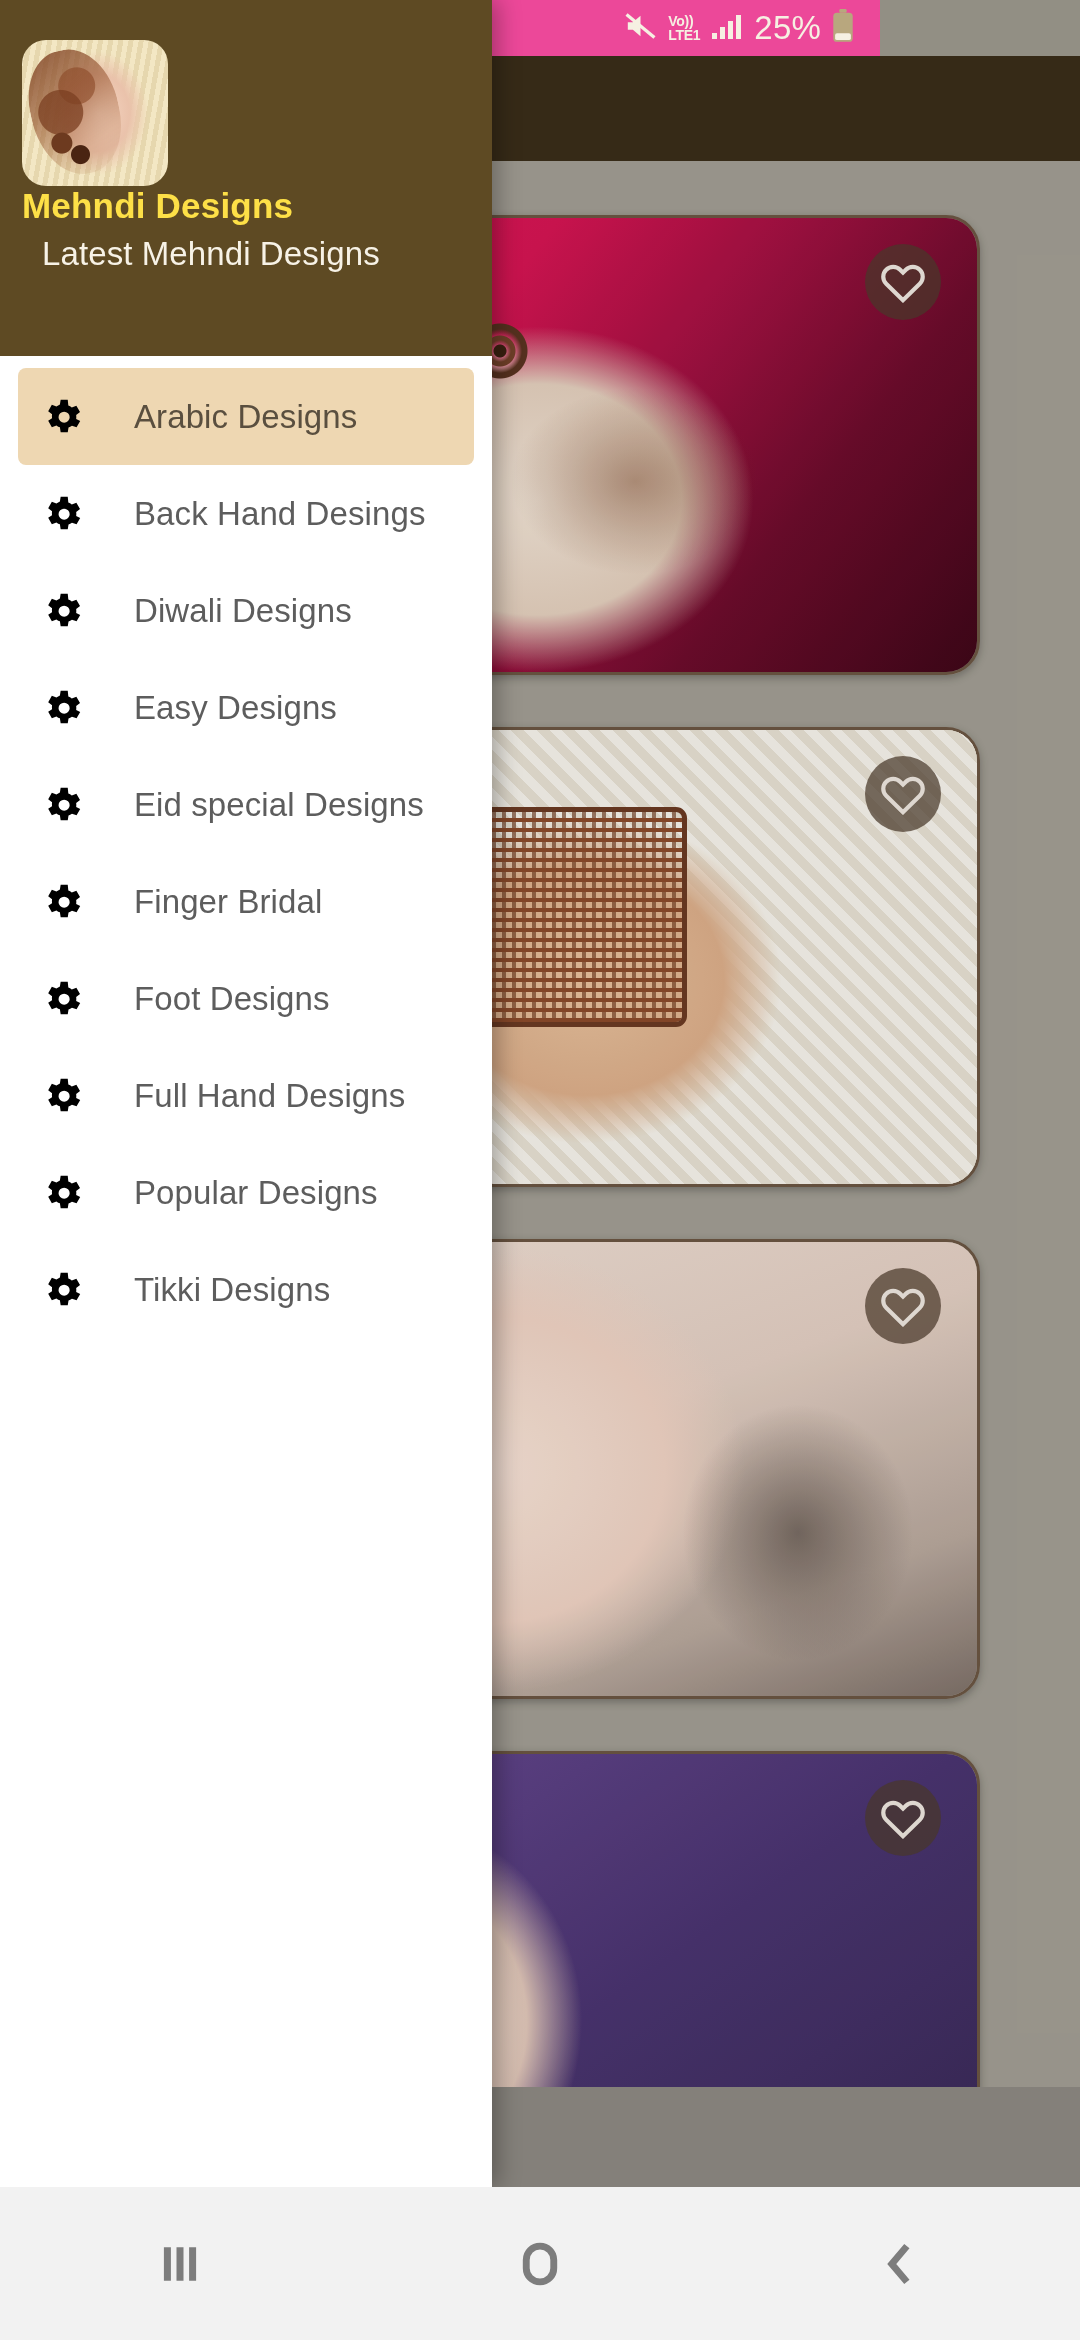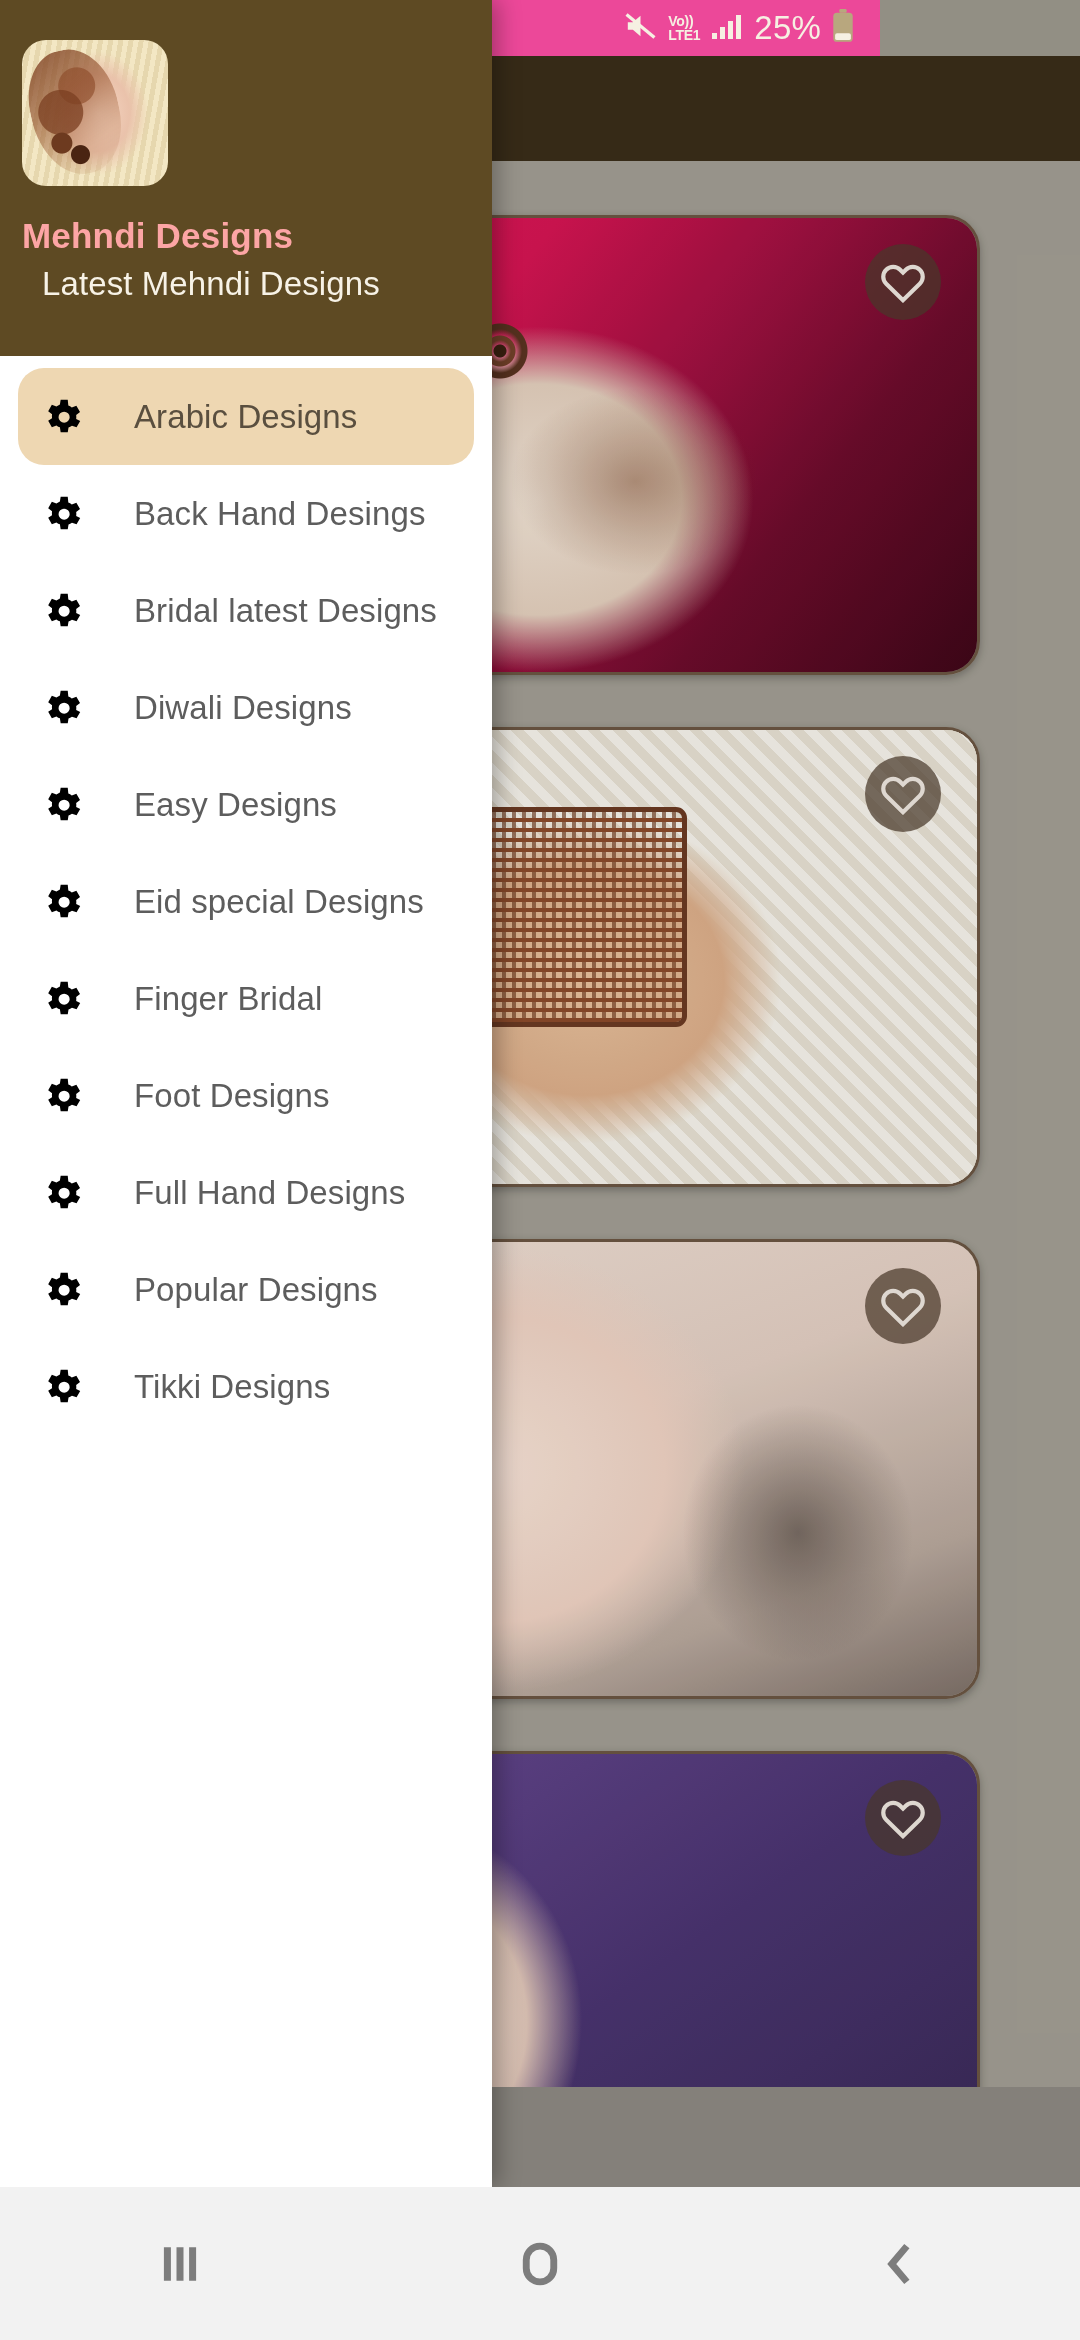--- a/index.html
+++ b/index.html
@@ -124,32 +124,32 @@
     background:
       radial-gradient(circle at 28% 72%, #6d3a1f 0 10px, transparent 11px),
       radial-gradient(circle at 46% 84%, #4a2412 0 9px, transparent 10px),
       radial-gradient(circle at 34% 48%, rgba(122,62,32,.75) 0 22px, transparent 23px),
       radial-gradient(circle at 58% 30%, rgba(138,72,38,.6) 0 18px, transparent 19px),
       linear-gradient(150deg, rgba(125,63,33,.85) 0%, rgba(150,84,46,.55) 46%, rgba(176,116,74,.25) 74%, transparent 100%);
     border-radius:44% 50% 46% 52%;
     transform:rotate(-12deg);
   }
   #drawer-title {
-    color:#fca5a5; font-size:35px; font-weight:700;
-    margin-top:30px; letter-spacing:.2px;
+    color:#fde047; font-size:35px; font-weight:700;
+    letter-spacing:.2px;
   }
   #drawer-subtitle {
     color:#f7f2e6; font-size:33px; font-weight:400;
     margin-top:9px; letter-spacing:.1px;margin-left:20px;
   }
 
   #menu-list { padding-top:12px; }
   .menu-item {
     height:97px; display:flex; align-items:center;
-    margin:0 18px; border-radius:26px; padding-left:18px;
+    margin:0 18px; border-radius:8px; padding-left:18px;
   }
   .menu-item.selected { background:#eed7b2; }
   .gear-icon { width:52px; flex:0 0 52px; display:flex; justify-content:center; }
   .gear-icon svg { width:46px; height:46px; fill:#000000; }
   .menu-label {
     margin-left:46px; font-size:33px; color:#5d5d5d;
     letter-spacing:.1px; white-space:nowrap;
   }
   .menu-item.selected .menu-label { color:#5a4f3f; }
 
@@ -325,28 +325,20 @@
           </svg>
         </span>
         <span class="menu-label">Back Hand Desings</span>
       </div>
       <div class="menu-item">
         <span class="gear-icon">
           <svg viewBox="0 0 24 24">
             <path d="M19.4 13a7.8 7.8 0 0 0 0-2l2-1.6-1.9-3.3-2.4.9a7.6 7.6 0 0 0-1.8-1L15 3H11.3l-.4 2.5c-.6.3-1.2.6-1.8 1l-2.4-.9L4.8 9l2 1.6a7.8 7.8 0 0 0 0 2L4.8 14l1.9 3.3 2.4-.9c.6.5 1.2.8 1.8 1L11.3 20H15l.4-2.5c.6-.3 1.2-.6 1.8-1l2.4.9 1.9-3.3zM13.1 15a2.9 2.9 0 1 1 0-5.8 2.9 2.9 0 0 1 0 5.8z"></path>
           </svg>
         </span>
-        <span class="menu-label">Bridal latest Designs</span>
-      </div>
-      <div class="menu-item">
-        <span class="gear-icon">
-          <svg viewBox="0 0 24 24">
-            <path d="M19.4 13a7.8 7.8 0 0 0 0-2l2-1.6-1.9-3.3-2.4.9a7.6 7.6 0 0 0-1.8-1L15 3H11.3l-.4 2.5c-.6.3-1.2.6-1.8 1l-2.4-.9L4.8 9l2 1.6a7.8 7.8 0 0 0 0 2L4.8 14l1.9 3.3 2.4-.9c.6.5 1.2.8 1.8 1L11.3 20H15l.4-2.5c.6-.3 1.2-.6 1.8-1l2.4.9 1.9-3.3zM13.1 15a2.9 2.9 0 1 1 0-5.8 2.9 2.9 0 0 1 0 5.8z"></path>
-          </svg>
-        </span>
         <span class="menu-label">Diwali Designs</span>
       </div>
       <div class="menu-item">
         <span class="gear-icon">
           <svg viewBox="0 0 24 24">
             <path d="M19.4 13a7.8 7.8 0 0 0 0-2l2-1.6-1.9-3.3-2.4.9a7.6 7.6 0 0 0-1.8-1L15 3H11.3l-.4 2.5c-.6.3-1.2.6-1.8 1l-2.4-.9L4.8 9l2 1.6a7.8 7.8 0 0 0 0 2L4.8 14l1.9 3.3 2.4-.9c.6.5 1.2.8 1.8 1L11.3 20H15l.4-2.5c.6-.3 1.2-.6 1.8-1l2.4.9 1.9-3.3zM13.1 15a2.9 2.9 0 1 1 0-5.8 2.9 2.9 0 0 1 0 5.8z"></path>
           </svg>
         </span>
         <span class="menu-label">Easy Designs</span>
       </div>

